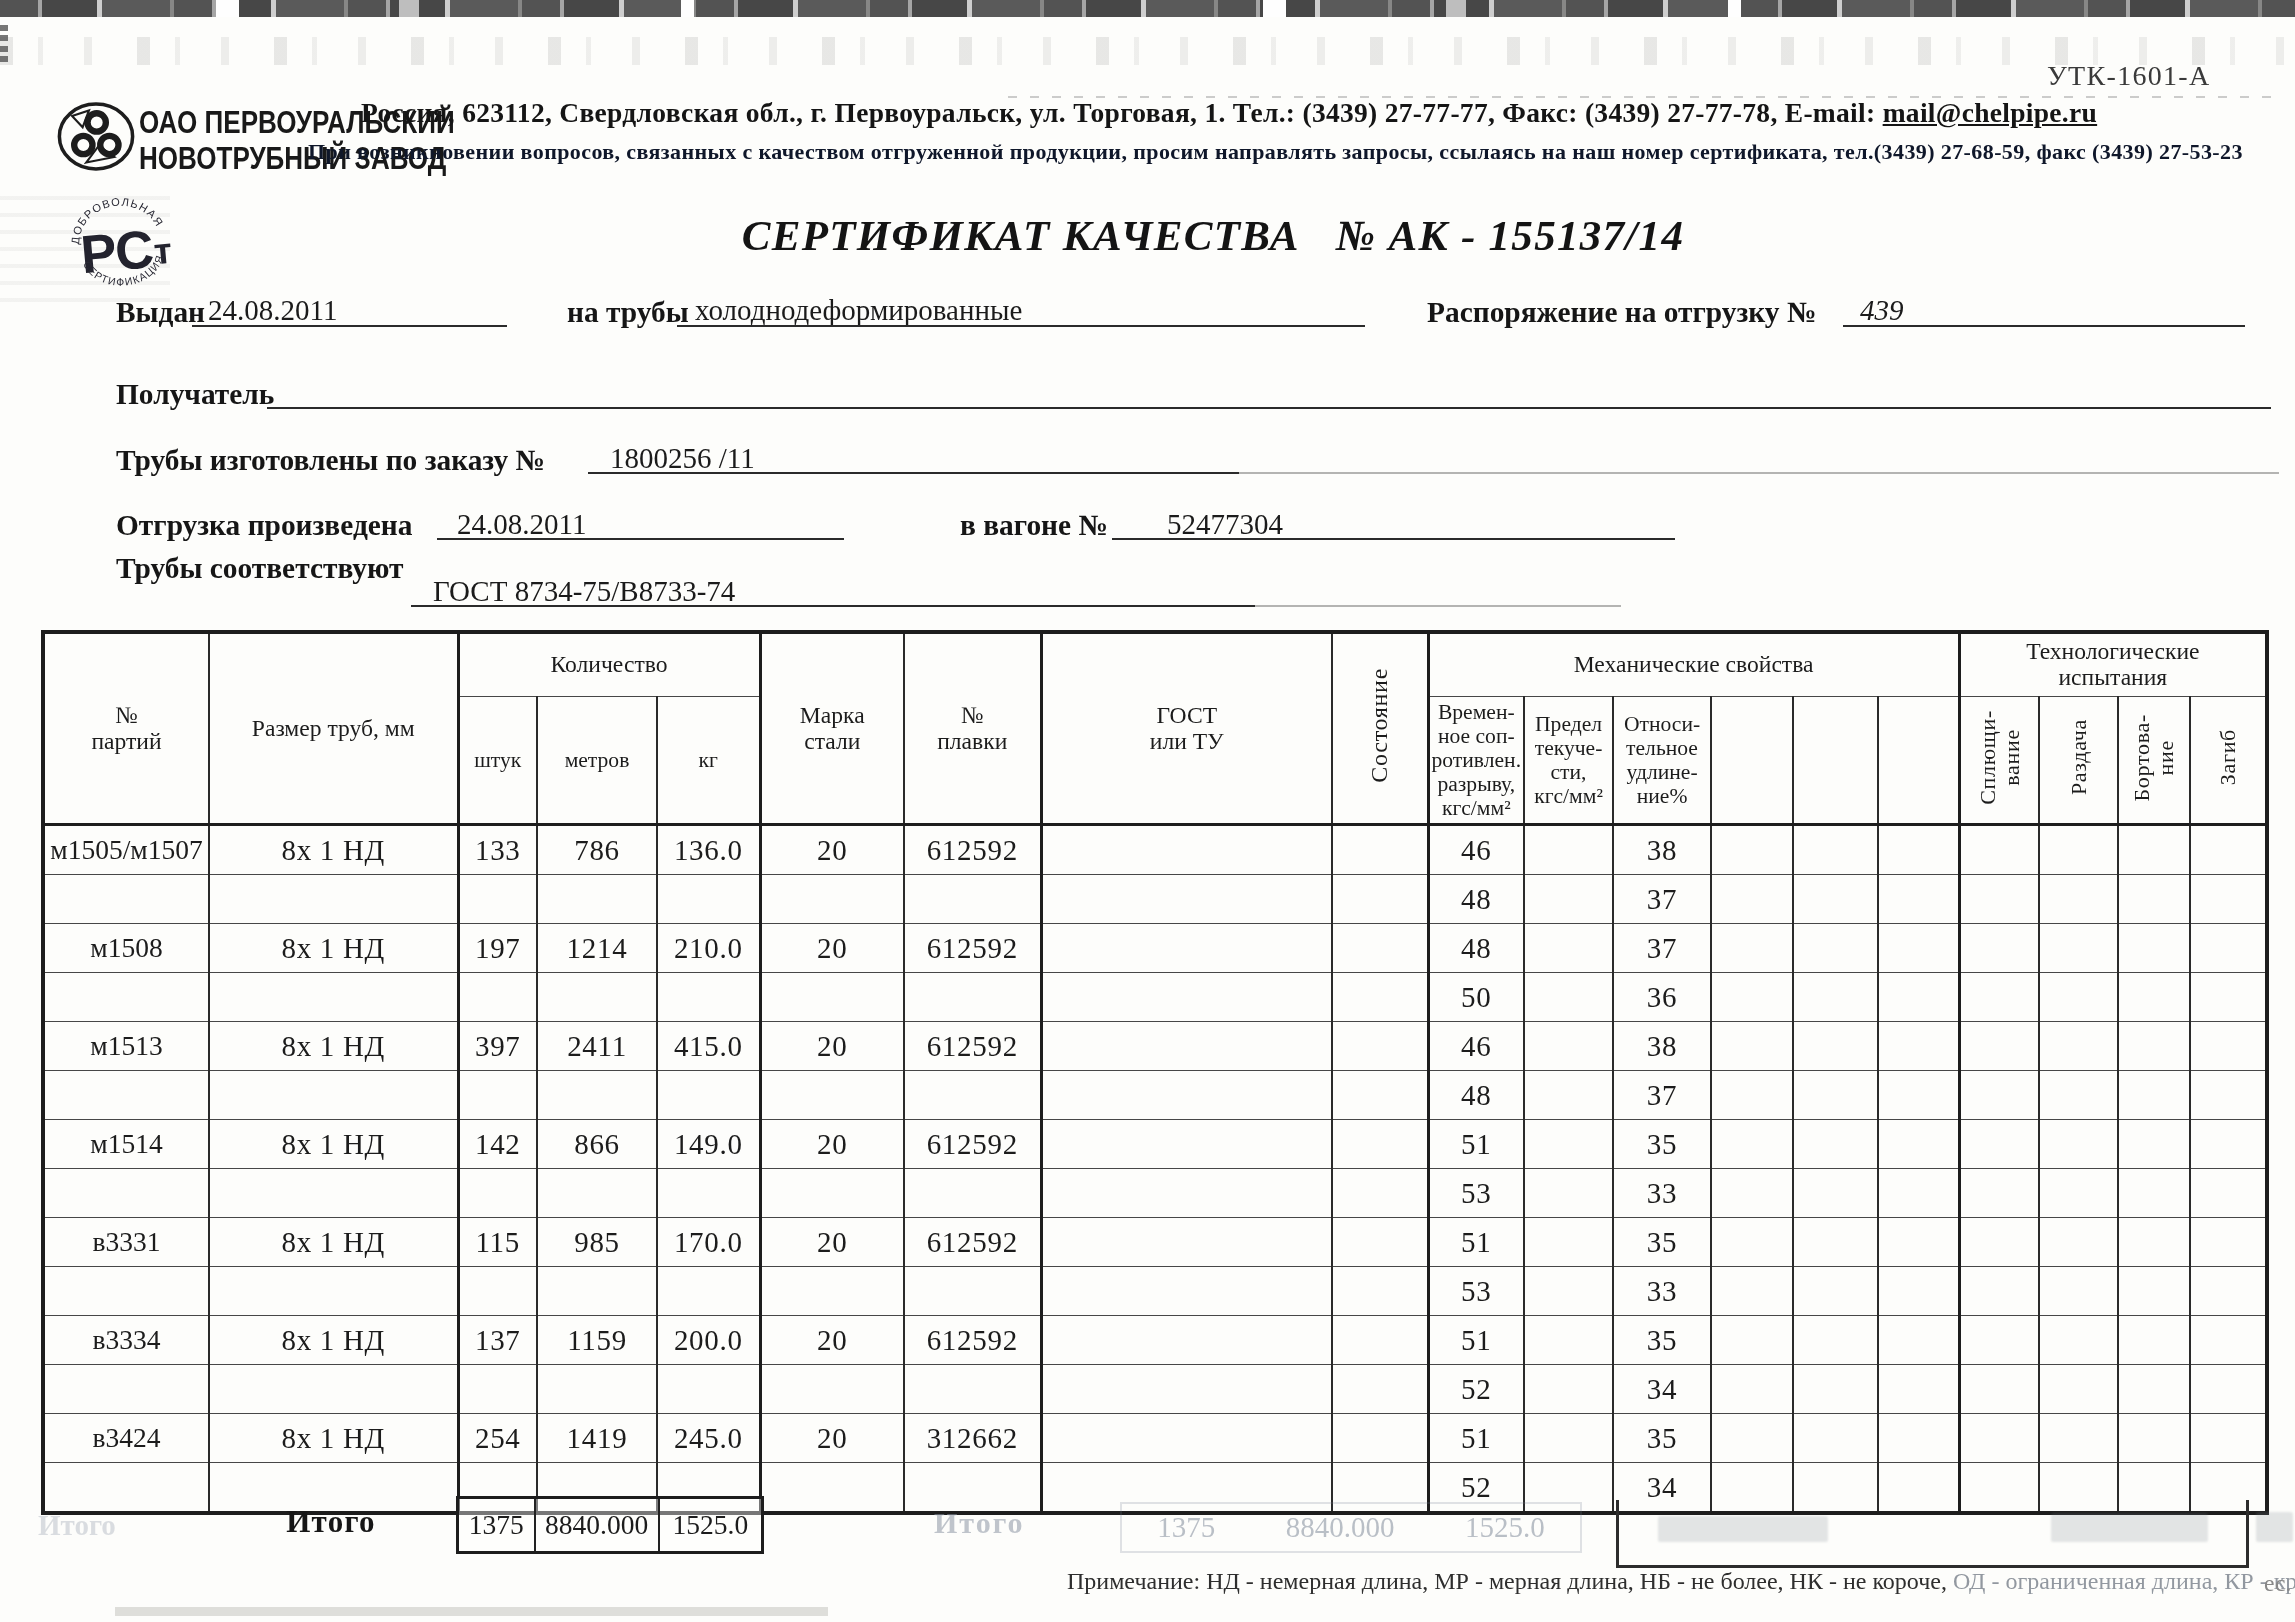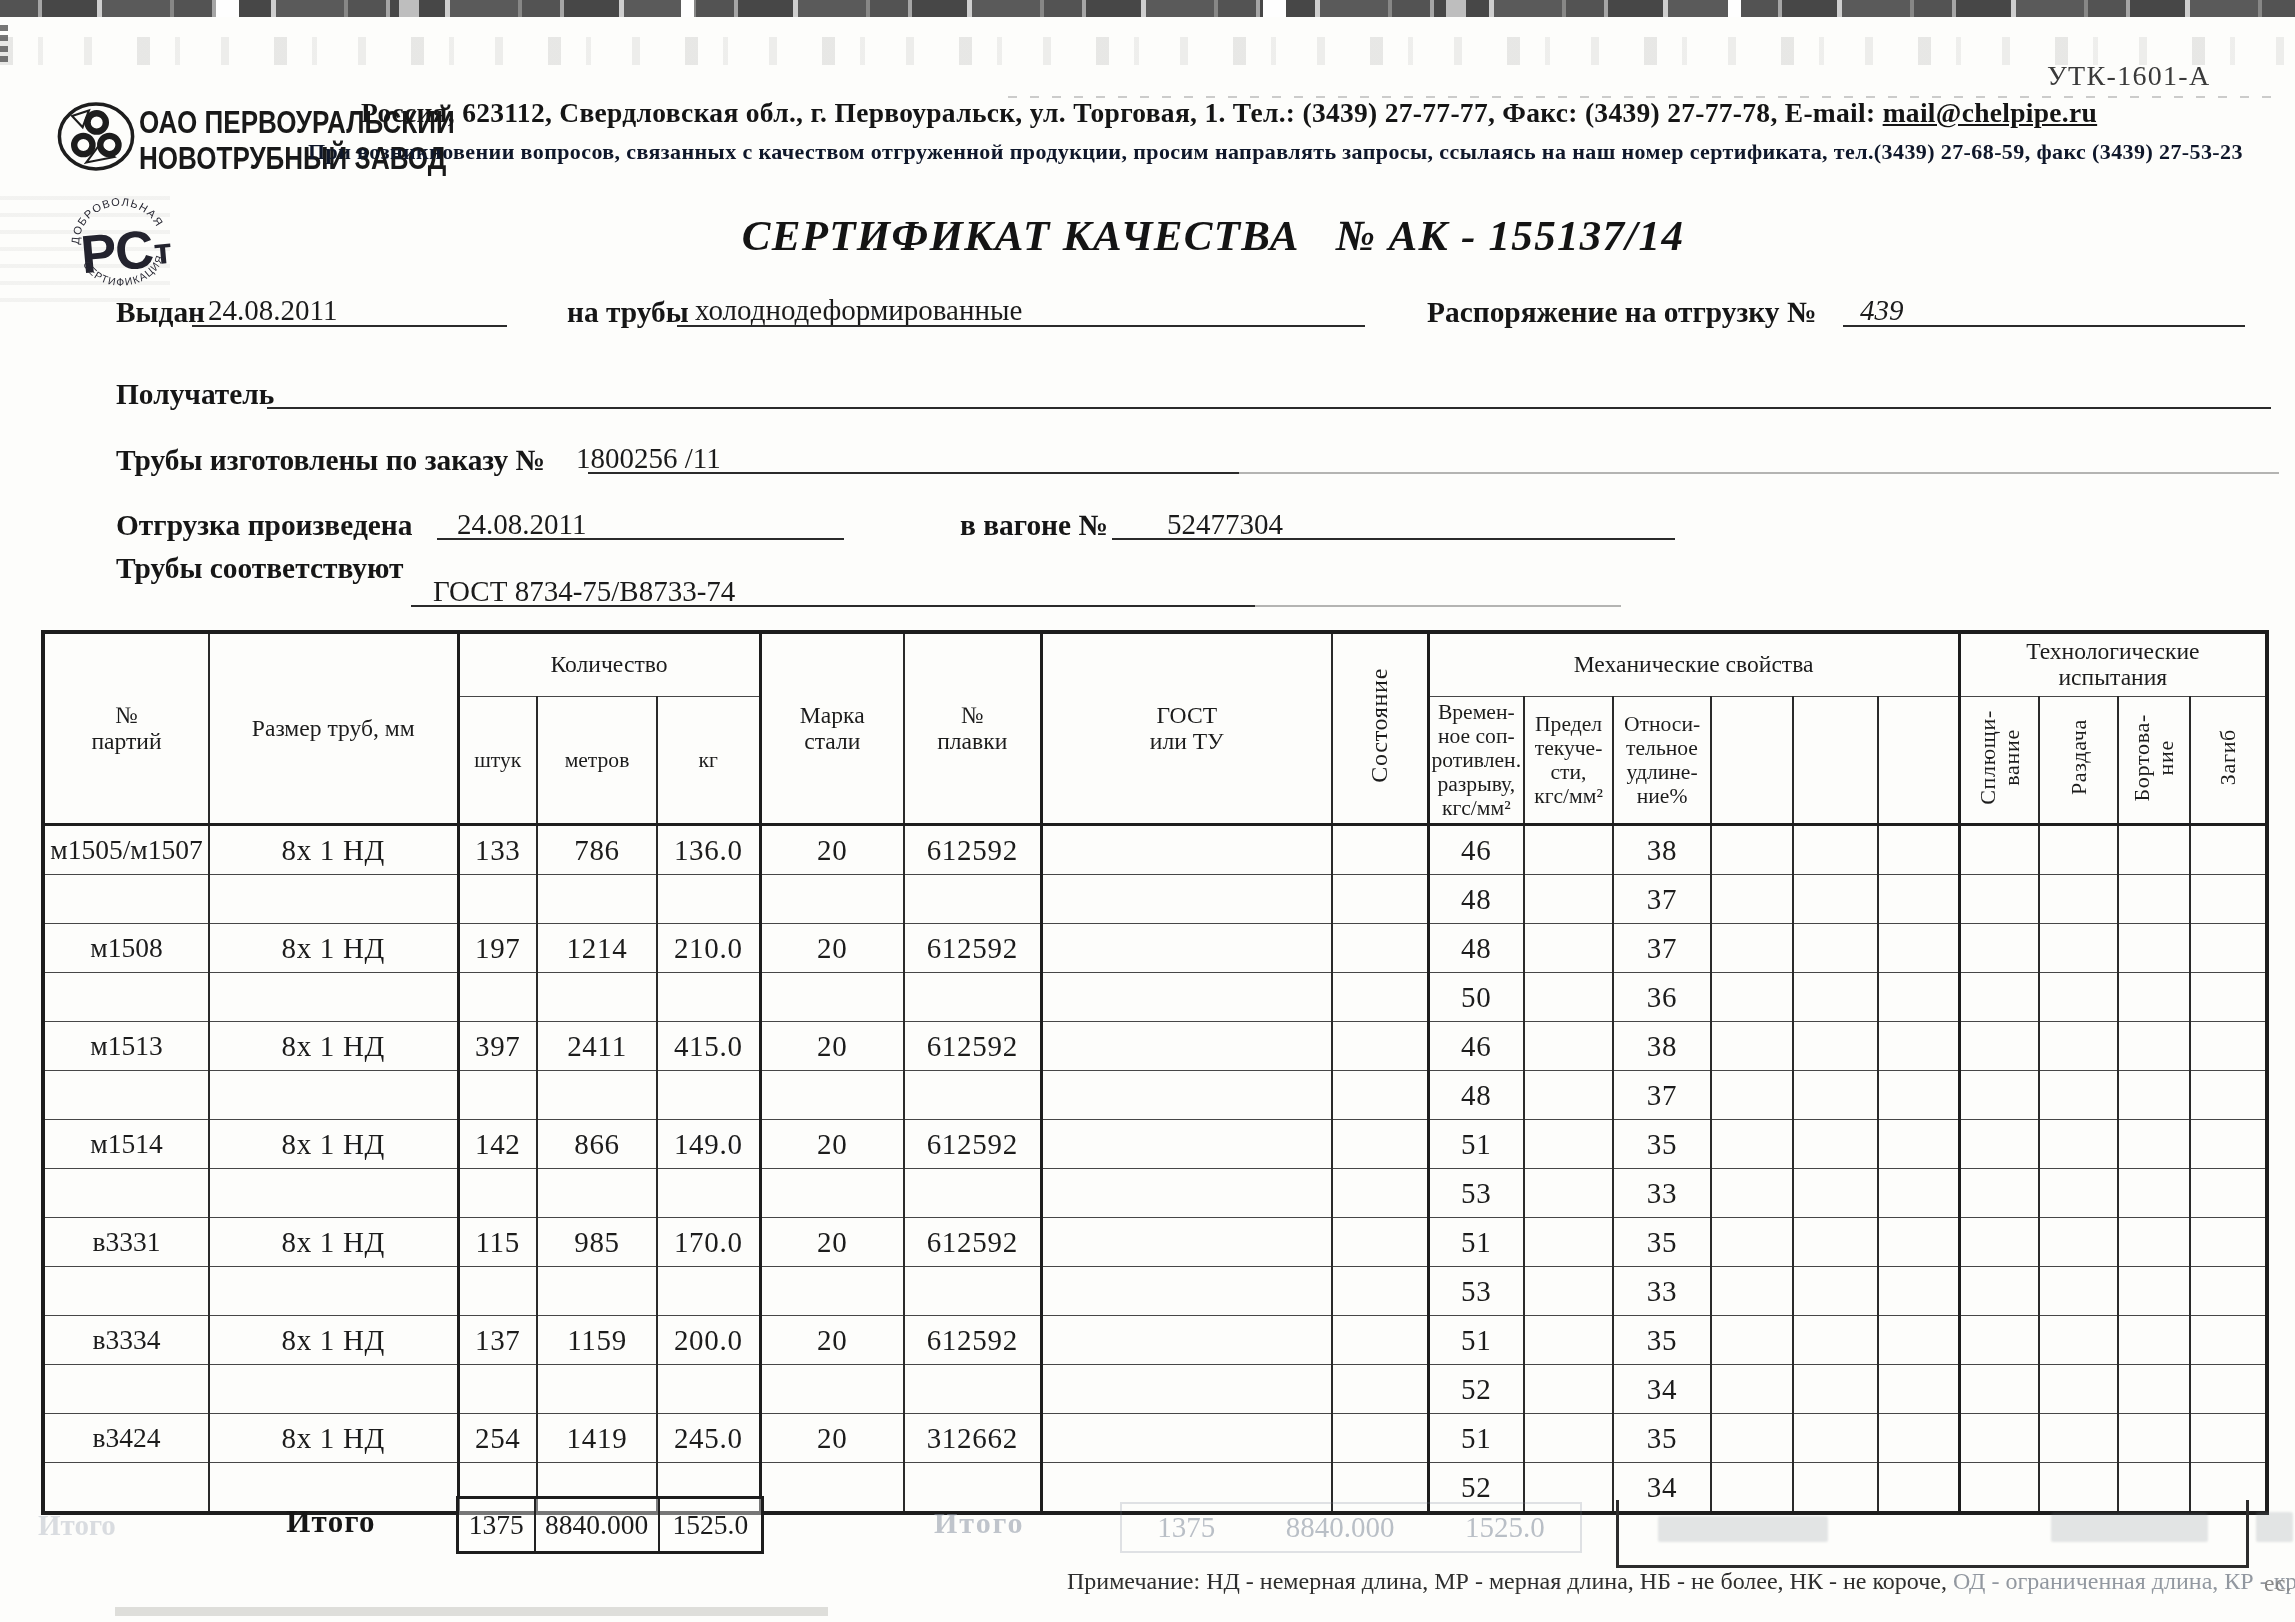--- a/index.html
+++ b/index.html
@@ -147,21 +147,21 @@
 
 <div class="abs flabel" style="left:1387px;top:296px;">Распоряжение на отгрузку №</div>
 <div class="abs fval" style="left:1860px;top:294px;font-style:italic;">439</div>
 <div class="abs uline" style="left:1843px;top:325px;width:402px;"></div>
 
 <div class="abs flabel" style="left:76px;top:378px;">Получатель</div>
 <div class="abs fval" style="left:281px;top:377px;"></div>
 <div class="abs uline" style="left:267px;top:407px;width:2004px;"></div>
 
 <div class="abs flabel" style="left:76px;top:444px;">Трубы изготовлены по заказу №</div>
-<div class="abs fval" style="left:576px;top:442px;text-align:center;">1800256   /11</div>
+<div class="abs fval" style="left:610px;top:442px;text-align:center;">1800256   /11</div>
 <div class="abs uline" style="left:588px;top:472px;width:651px;"></div>
 <div class="abs uline faded" style="left:1239px;top:472px;width:1040px;"></div>
 
 <div class="abs flabel" style="left:76px;top:509px;">Отгрузка произведена</div>
 <div class="abs fval" style="left:457px;top:508px;">24.08.2011</div>
 <div class="abs uline" style="left:437px;top:538px;width:407px;"></div>
 
 <div class="abs flabel" style="left:920px;top:509px;">в вагоне №</div>
 <div class="abs fval" style="left:1127px;top:508px;margin-left:40px;">52477304</div>
 <div class="abs uline" style="left:1112px;top:538px;width:563px;"></div>

